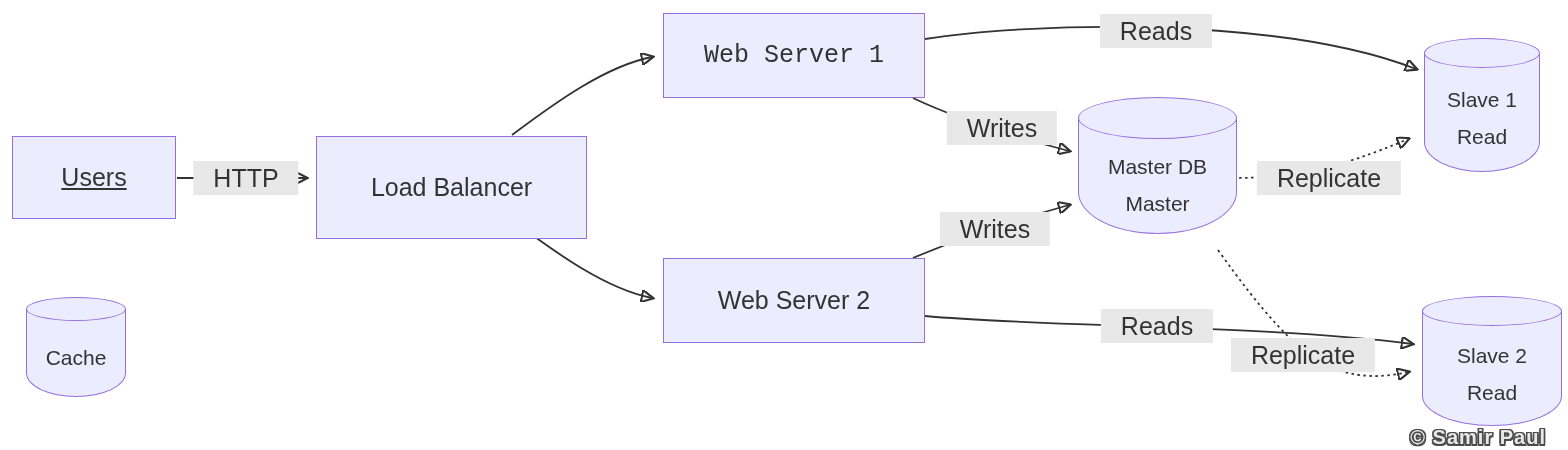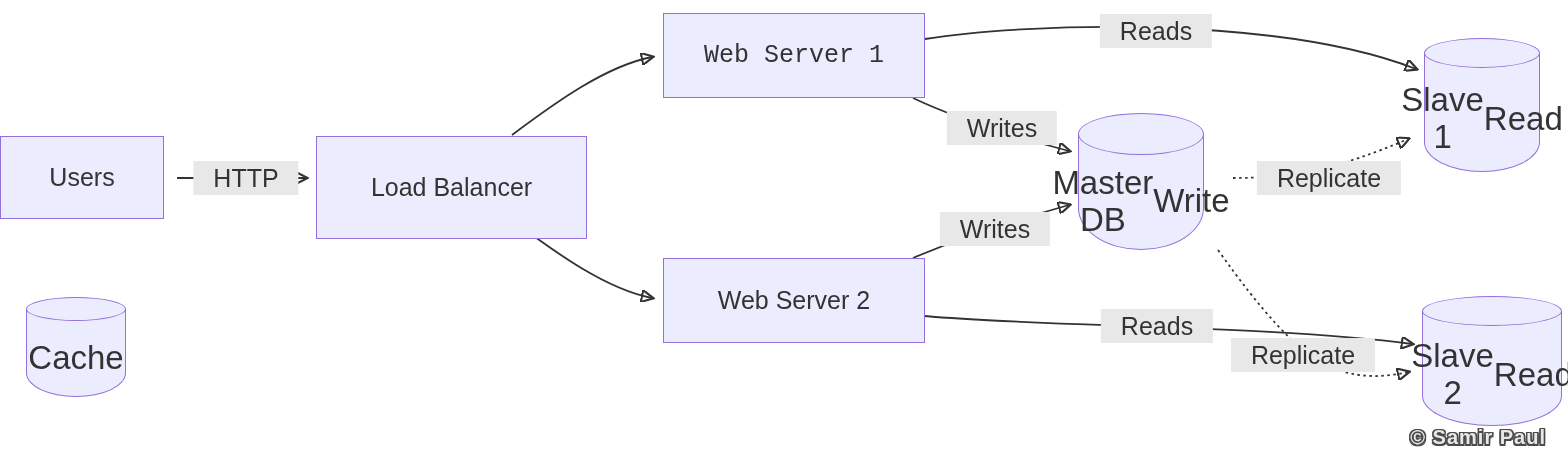--- a/index.html
+++ b/index.html
@@ -59,24 +59,24 @@
     border: 1.5px solid #9370DB;
     box-sizing: border-box;
     border-radius: 50%;
   }
   .cyl-label {
     position: absolute;
     left: 0; right: 0;
     top: var(--ry2);
     bottom: 4px;
     display: flex;
-    flex-direction: row;
+    flex-direction: column;
     align-items: center;
     justify-content: center;
-    font-size: 33px;
+    font-size: 21px;
     line-height: 37px;
     text-align: center;
     color: #333333;
   }
   .edge-label {
     position: absolute;
     transform: translate(-50%, -50%);
     background: #e8e8e8;
     padding: 1px 20px;
     font-size: 25px;
@@ -120,42 +120,42 @@
     <path d="M512,135 C556,102 606,66 652,57" marker-end="url(#arrow)"></path>
     <path d="M512,220 C556,253 606,289 652,298" marker-end="url(#arrow)"></path>
     <path d="M925,39 C1030,22 1280,16 1416,69" marker-end="url(#arrow)"></path>
     <path d="M913,98 C955,118 1012,136 1069,151" marker-end="url(#arrow)"></path>
     <path d="M913,258 C955,240 1012,221 1069,205" marker-end="url(#arrow)"></path>
     <path d="M925,316 C1040,327 1270,325 1412,344" marker-end="url(#arrow)"></path>
     <path class="dotted" d="M1233,178 C1292,178 1338,169 1408,139" marker-end="url(#arrow)"></path>
     <path class="dotted" d="M1218,250 C1262,312 1295,348 1322,363 C1352,379 1382,378 1408,372" marker-end="url(#arrow)"></path>
   </svg>
 
-  <div class="node-rect" style="left:0; top:136px; width:164px; height:83px;">
+  <div class="node-rect" style="left:12px; top:136px; width:164px; height:83px;text-decoration:underline;">
     <span>Users</span>
   </div>
 
   <div class="node-rect" style="left:316px; top:136px; width:271px; height:103px;">
     <span>Load Balancer</span>
   </div>
 
   <div class="node-rect" style="left:663px; top:13px; width:262px; height:85px;font-family:Liberation Mono, monospace;">
     <span>Web Server 1</span>
   </div>
 
   <div class="node-rect" style="left:663px; top:258px; width:262px; height:85px;">
     <span>Web Server 2</span>
   </div>
 
-  <div class="cylinder" style="left:1078px; top:113px; width:126px; height:137px; --ry:21px; --ry2:42px;">
+  <div class="cylinder" style="left:1078px; top:97px; width:159px; height:137px; --ry:21px; --ry2:42px;">
     <div class="cyl-body"></div>
     <div class="cyl-top"></div>
     <div class="cyl-label">
       <span>Master DB</span>
-      <span>Write</span>
+      <span>Master</span>
     </div>
   </div>
 
   <div class="cylinder" style="left:1424px; top:38px; width:116px; height:134px; --ry:15px; --ry2:30px;">
     <div class="cyl-body"></div>
     <div class="cyl-top"></div>
     <div class="cyl-label">
       <span>Slave 1</span>
       <span>Read</span>
     </div>

